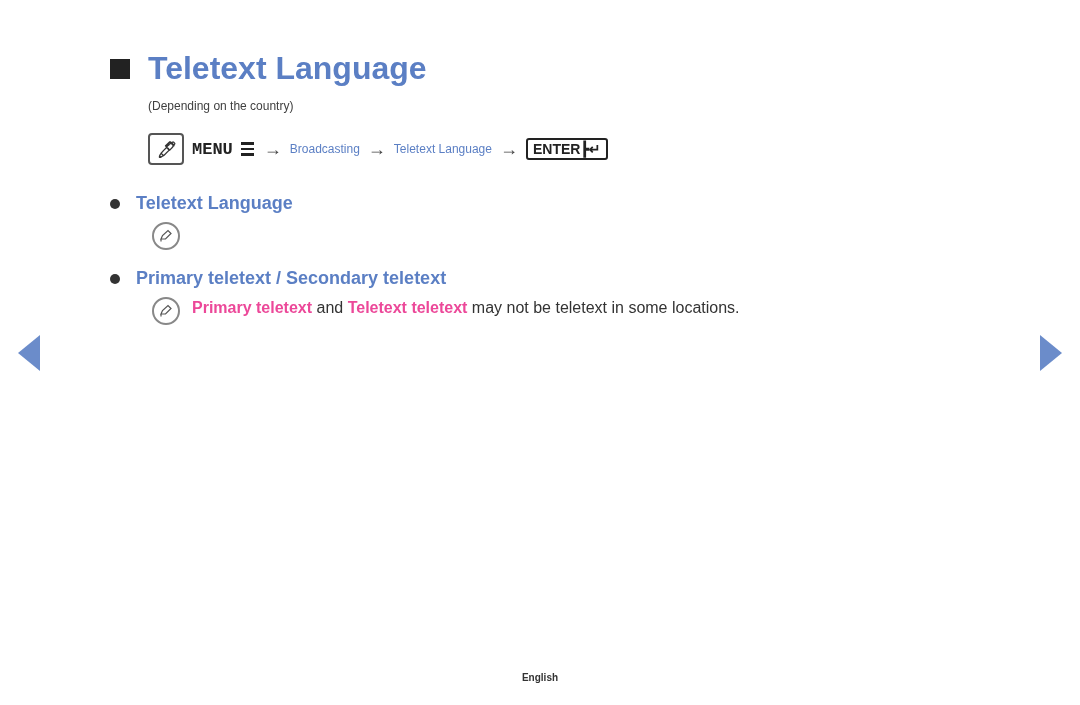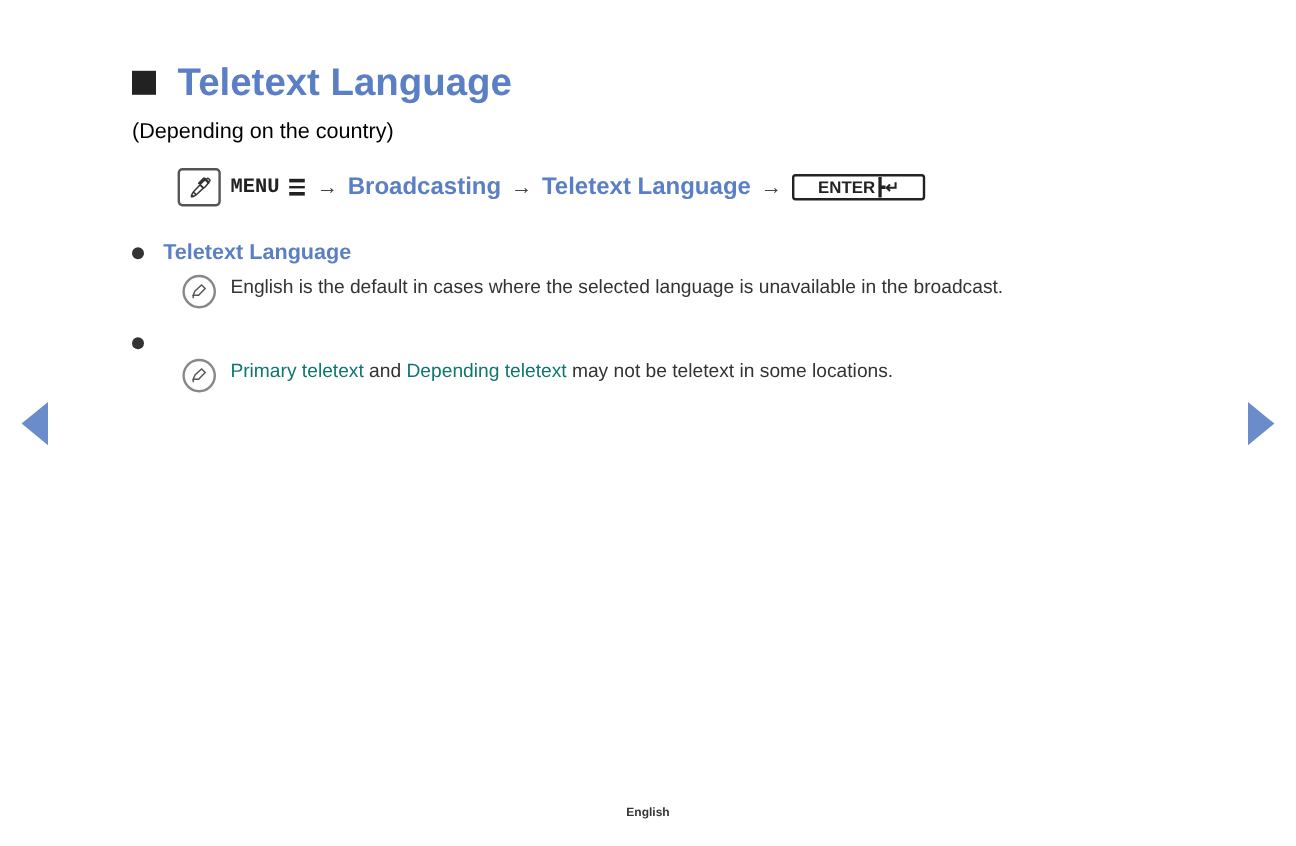--- a/index.html
+++ b/index.html
@@ -74,22 +74,23 @@
     }
 
     .page-title {
       font-size: 32px;
       font-weight: 700;
       color: #5b7fc4;
     }
 
     
     .subtitle {
-      font-size: 18px;
-      color: #000000;
+      font-size: 12px;
+      color: #404040;
+      margin-left: 38px;
       margin-bottom: 20px;
     }
 
     
     .menu-path {
       display: flex;
       align-items: center;
       margin-left: 38px;
       margin-bottom: 28px;
       font-size: 16px;
@@ -120,31 +121,31 @@
     }
 
     .arrow-sep {
       font-size: 18px;
       color: #444;
       margin: 0 8px;
     }
 
     .path-blue {
       color: #5b7fc4;
-      font-weight: 700;
-      font-size: 20px;
+      font-weight: 400;
+      font-size: 12px;
     }
 
     .enter-icon {
       display: inline-flex;
       align-items: center;
       justify-content: center;
       border: 2.5px solid #222;
       border-radius: 3px;
-      padding: 1px 20px;
+      padding: 1px 5px;
       font-size: 14px;
       font-weight: bold;
       color: #222;
     }
 
     
     .bullet-section {
       margin-bottom: 18px;
     }
 
@@ -198,22 +199,22 @@
     }
 
     .note-text {
       font-size: 16px;
       color: #333;
       line-height: 1.6;
       max-width: 820px;
     }
 
     .note-text-blue {
-      color: #0f766e;
-      font-weight: 400;
+      color: #ec4899;
+      font-weight: 700;
     }
 
     
     .footer {
       position: absolute;
       bottom: 22px;
       left: 50%;
       transform: translateX(-50%);
       font-size: 10px;
       font-weight: 700;
@@ -268,37 +269,37 @@
         <div class="bullet-dot"></div>
         <span class="bullet-text">Teletext Language</span>
       </div>
       <div class="note-item">
         <span class="note-icon">
           <svg viewBox="0 0 14 14" fill="none" xmlns="http://www.w3.org/2000/svg">
             <path d="M2 10L3.5 6.5L9 1.5L12 4.5L6.5 10L2 10Z" stroke="#555" stroke-width="1.2" fill="none"></path>
             <line x1="2" y1="10" x2="2" y2="12.5" stroke="#555" stroke-width="1.2"></line>
           </svg>
         </span>
-        <span class="note-text">English is the default in cases where the selected language is unavailable in the broadcast.</span>
       </div>
     </div>
 
     <div class="bullet-section">
       <div class="bullet-item">
         <div class="bullet-dot"></div>
+        <span class="bullet-text">Primary teletext / Secondary teletext</span>
       </div>
       <div class="note-item">
         <span class="note-icon">
           <svg viewBox="0 0 14 14" fill="none" xmlns="http://www.w3.org/2000/svg">
             <path d="M2 10L3.5 6.5L9 1.5L12 4.5L6.5 10L2 10Z" stroke="#555" stroke-width="1.2" fill="none"></path>
             <line x1="2" y1="10" x2="2" y2="12.5" stroke="#555" stroke-width="1.2"></line>
           </svg>
         </span>
         <span class="note-text">
-          <span class="note-text-blue">Primary teletext</span><span> and </span><span class="note-text-blue">Depending teletext</span><span> may not be teletext in some locations.</span>
+          <span class="note-text-blue">Primary teletext</span><span> and </span><span class="note-text-blue">Teletext teletext</span><span> may not be teletext in some locations.</span>
         </span>
       </div>
     </div>
 
   </div>
 
   <div class="footer">English</div>
 
 </div>
 

